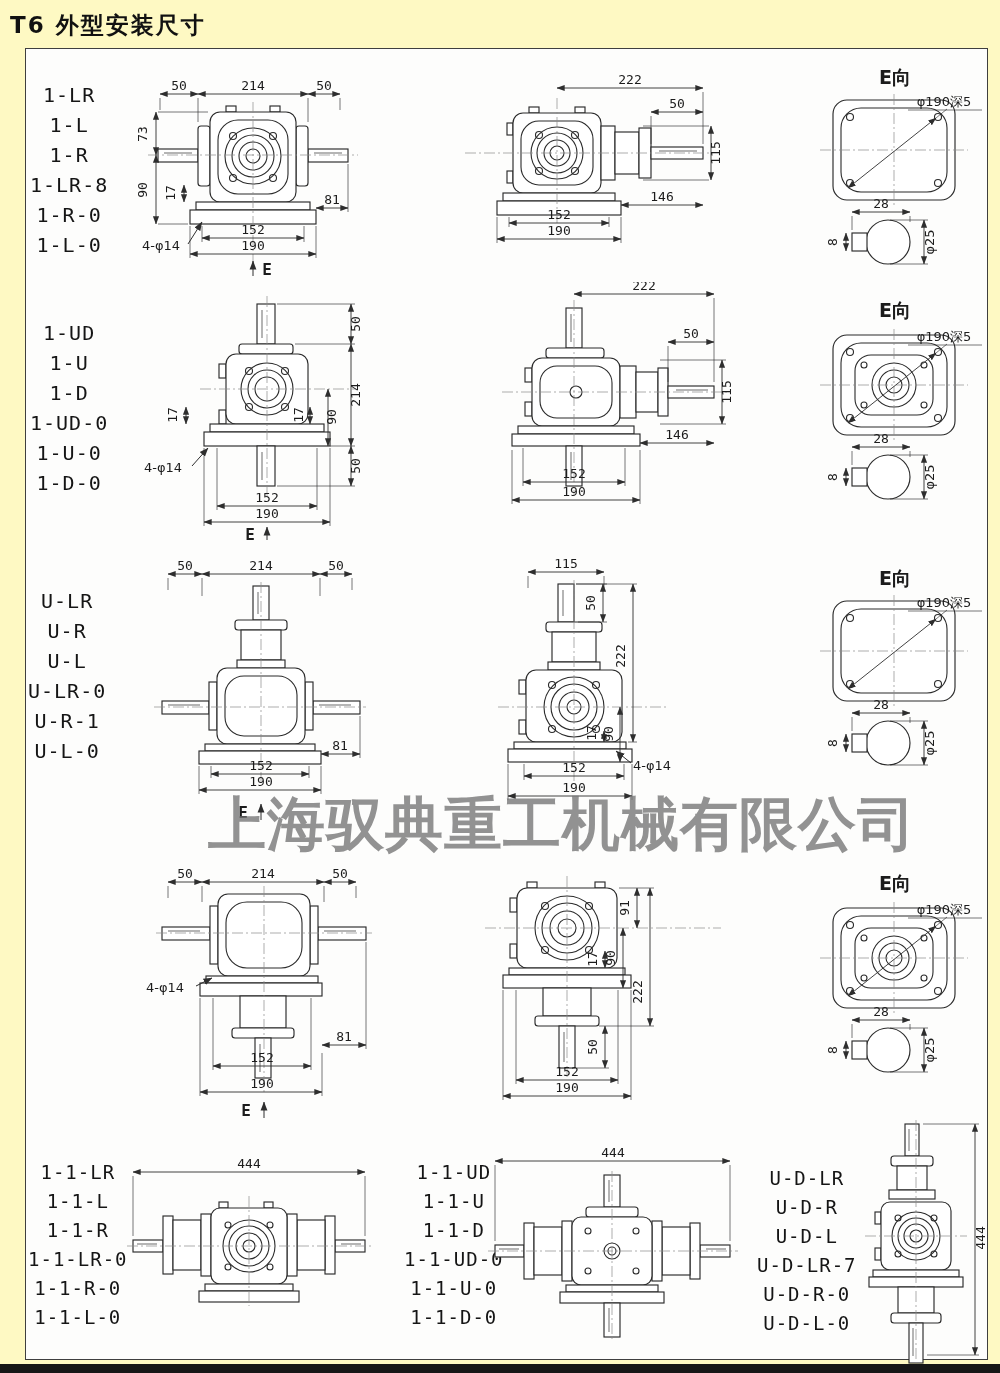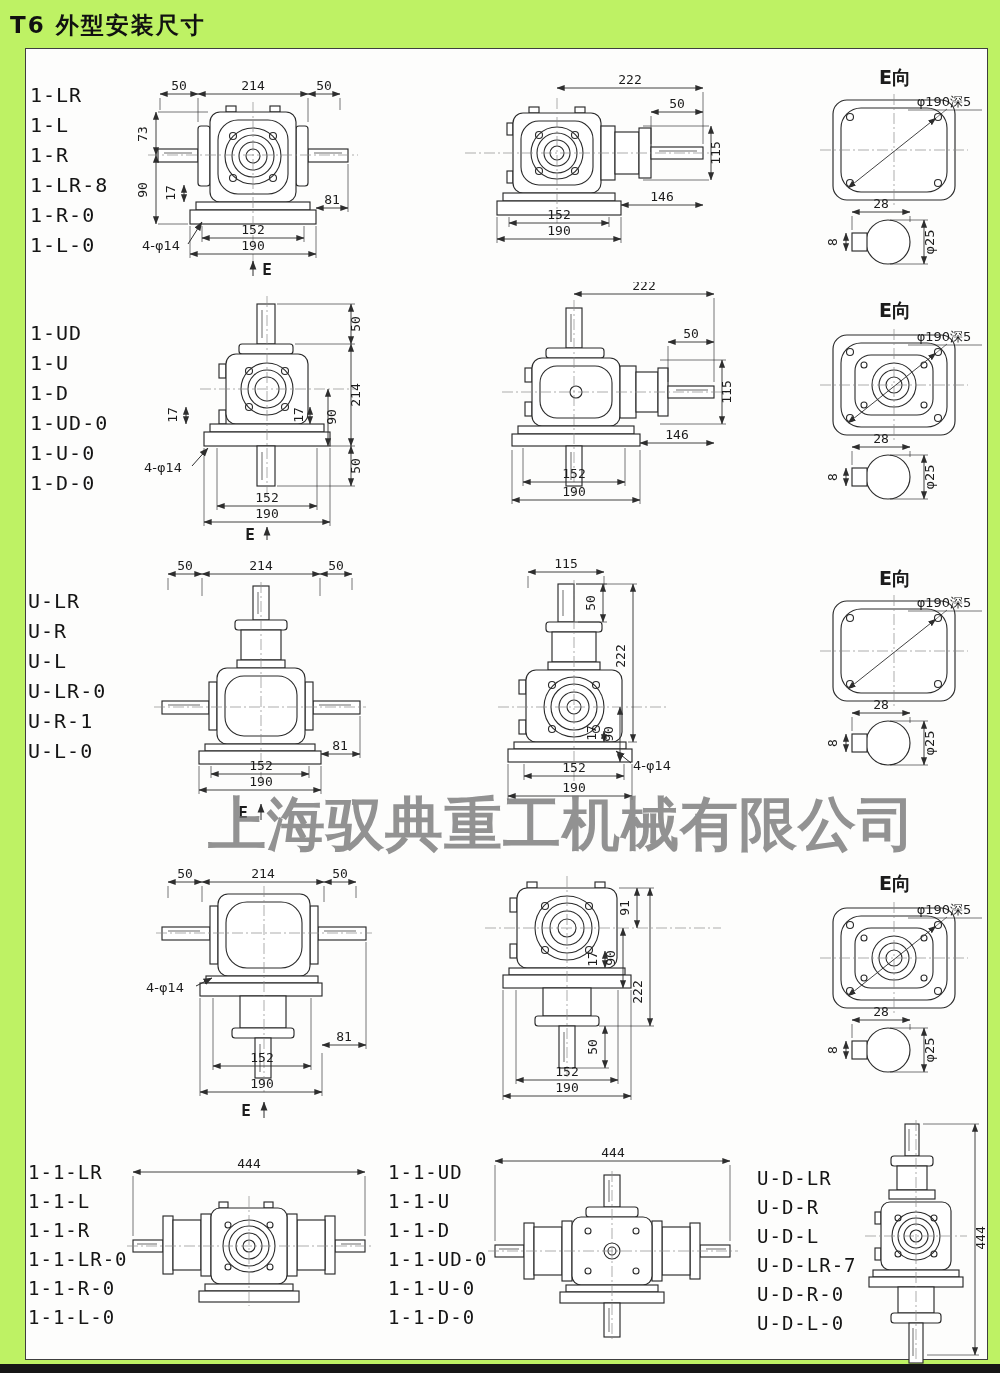--- a/index.html
+++ b/index.html
@@ -1,21 +1,21 @@
 <!DOCTYPE html>
 <html><head>
 <meta charset="utf-8">
 <style>
   html,body{margin:0;padding:0;background:#e9e9e7;}
-  .page{position:relative;width:1000px;height:1373px;background:#bef264;overflow:hidden;
+  .page{position:relative;width:1000px;height:1373px;background:#fef9c3;overflow:hidden;
         font-family:"DejaVu Sans",sans-serif;color:#1a1a1a;}
   .title{position:absolute;left:10px;top:10px;font-size:23px;font-weight:700;letter-spacing:2px;color:#111;}
   .frame{position:absolute;left:25px;top:48px;width:961px;height:1310px;border:1.5px solid #3f3f3f;background:#fdfdfc;}
   .models{position:absolute;font-family:"DejaVu Sans Mono",monospace;font-size:20px;line-height:30px;
-          color:#151515;letter-spacing:1px;white-space:nowrap;}
+          color:#151515;letter-spacing:1px;white-space:nowrap;text-align:center;}
   .models.small{font-size:19px;line-height:29px;margin-top:6px;}
   .dwg{position:absolute;}
   .dwg .ln{fill:#ffffff;stroke:#2b2b2b;stroke-width:1.15;}
   .dwg .nf{fill:none;stroke:#2b2b2b;stroke-width:1.1;}
   .dwg .thin{fill:none;stroke:#2b2b2b;stroke-width:0.7;}
   .dwg .cl{fill:none;stroke:#8a8a8a;stroke-width:0.7;stroke-dasharray:11 3 2 3;}
   .dwg .ext{stroke:#2e2e2e;stroke-width:0.65;}
   .dwg .dim{fill:none;stroke:#2e2e2e;stroke-width:0.9;marker-start:url(#aS);marker-end:url(#aE);}
   .dwg .dimE{fill:none;stroke:#2e2e2e;stroke-width:1.0;marker-end:url(#aE);}
   .dwg text{font-family:"DejaVu Sans Mono",monospace;font-size:13px;fill:#1c1c1c;text-anchor:middle;}
@@ -693,21 +693,21 @@
         <line x1="124" y1="66" x2="124" y2="176"></line>
     </g>
     <g>
       <line class="ext" x1="8" y1="46" x2="8" y2="106"></line>
         <line class="ext" x1="240" y1="46" x2="240" y2="106"></line>
       <line class="dim" x1="8" y1="42" x2="240" y2="42"></line>
       <text class="d" x="124" y="38">444</text>
     </g>
   </svg>
 
-  <div class="models small" style="left:388px;top:1152px">
+  <div class="models small" style="left:404px;top:1152px">
     <div>1-1-UD</div>
     <div>1-1-U</div>
     <div>1-1-D</div>
     <div>1-1-UD-0</div>
     <div>1-1-U-0</div>
     <div>1-1-D-0</div>
   </div>
 
   <svg class="dwg" style="left:472px;top:1128px" width="290" height="215" viewBox="0 0 290 215">
     <g>

